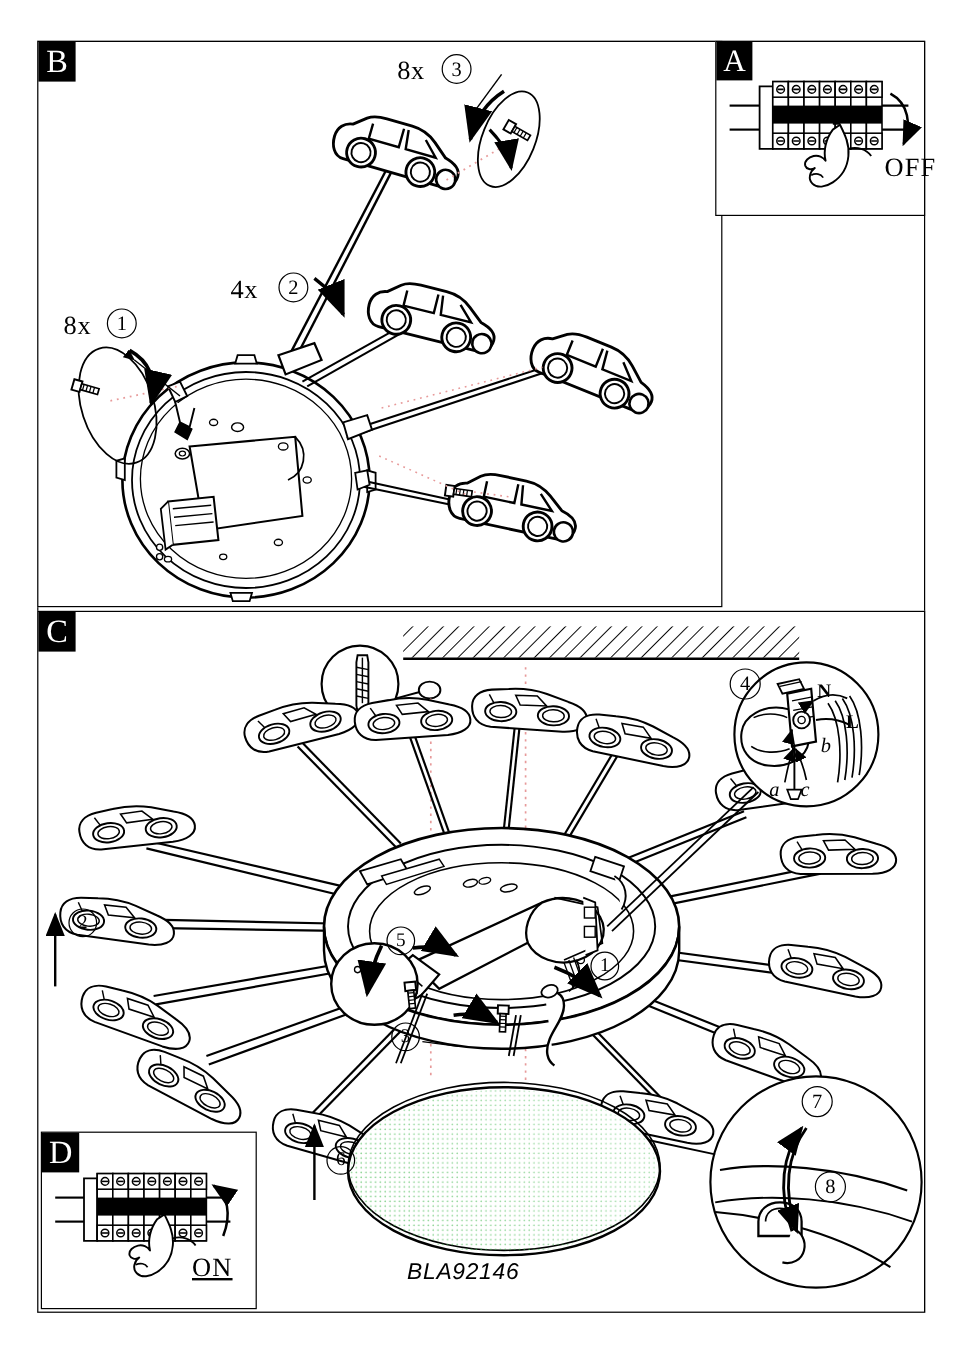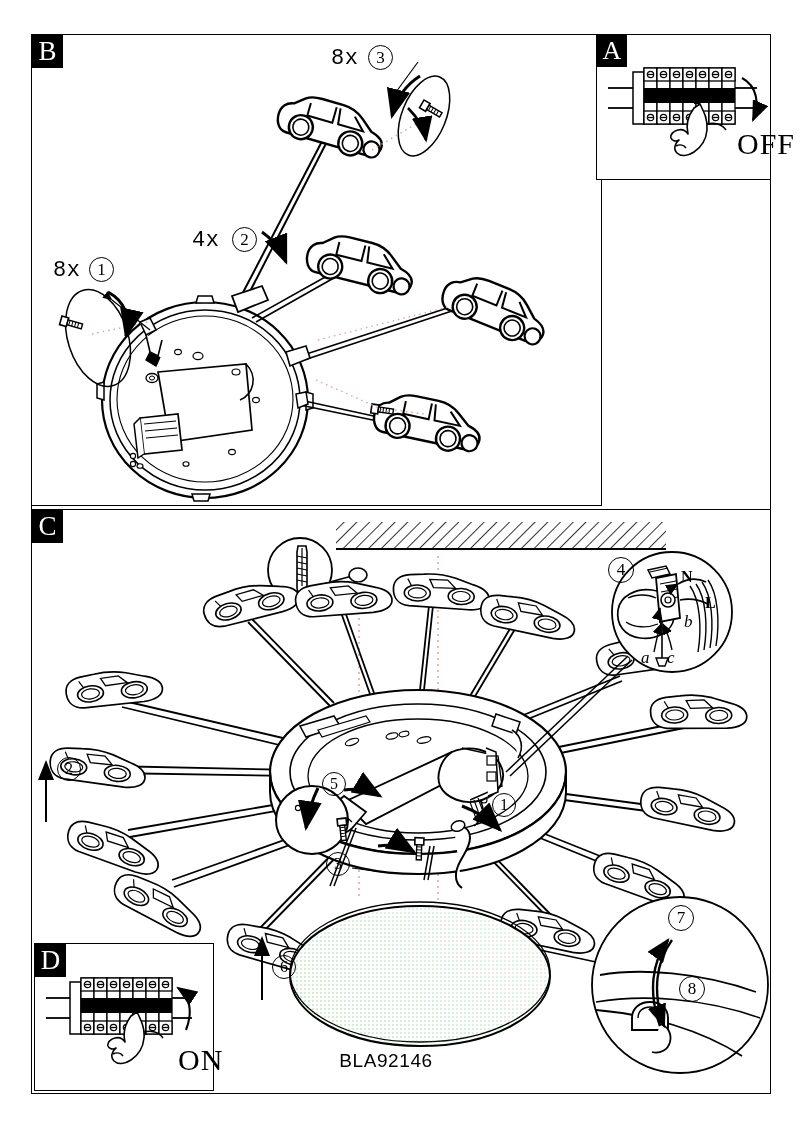--- a/index.html
+++ b/index.html
@@ -69,62 +69,63 @@
     left: 0; top: 0;
     width: 802px;
     height: 1134px;
     pointer-events: none;
   }
   .layer svg { display: block; }
 
   
   .callout {
     position: absolute;
-    font-family: Liberation Mono, monospace;
+    font-family: Liberation Serif, serif;
     white-space: nowrap;
     line-height: 1;
   }
   .qty-label { font-size: 22px; letter-spacing: .5px; }
 
   .circnum {
     position: absolute;
     border: 1.5px solid #000;
     border-radius: 50%;
     display: flex;
     align-items: center;
     justify-content: center;
     font-family: "Liberation Serif", serif;
     box-sizing: border-box;
     background: transparent;
   }
 
   .switch-word {
     position: absolute;
     font-family: "Liberation Serif", serif;
-    font-size: 30px;
+    font-size: 22px;
     letter-spacing: 1px;
   }
 
   .term-letter {
     position: absolute;
     font-family: "Liberation Serif", serif;
     font-size: 17px;
     font-style: italic;
   }
   .term-letter.cap { font-style: normal; font-weight: 700; font-size: 16px; }
 
   #product-code {
     position: absolute;
     left: 0;
     top: 1050px;
     width: 772px;
     text-align: center;
     font-family: "Liberation Sans", sans-serif;
     font-size: 19px;
     letter-spacing: .6px;
+    font-style: italic;
   }
 </style>
 </head>
 <body>
 
 <div id="page-frame"></div>
 
 <div class="panel" id="panel-b"></div>
 <div class="panel" id="panel-a"></div>
 <div class="panel" id="panel-c"></div>
@@ -646,21 +647,21 @@
 <div class="callout qty-label" style="left:331px; top:48px;">8x</div>
 <div class="circnum" style="left:368px; top:45px; width:25px; height:25px; font-size:17px;">3</div>
 
 <div class="callout qty-label" style="left:192px; top:230px;">4x</div>
 <div class="circnum" style="left:232px; top:227px; width:25px; height:25px; font-size:17px;">2</div>
 
 <div class="callout qty-label" style="left:53px; top:260px;">8x</div>
 <div class="circnum" style="left:89px; top:257px; width:25px; height:25px; font-size:17px;">1</div>
 
 <div class="switch-word" style="left:737px; top:127px;">OFF</div>
-<div class="switch-word" style="left:178px; top:1043px;">ON</div>
+<div class="switch-word" style="left:160px; top:1043px;text-decoration:underline;">ON</div>
 
 <div class="circnum" style="left:608px; top:557px; width:26px; height:26px; font-size:17px;">4</div>
 <div class="circnum" style="left:57px; top:757px; width:24px; height:24px; font-size:16px;">2</div>
 <div class="circnum" style="left:322px; top:772px; width:24px; height:24px; font-size:16px;">5</div>
 <div class="circnum" style="left:492px; top:793px; width:24px; height:24px; font-size:16px;">1</div>
 <div class="circnum" style="left:326px; top:852px; width:24px; height:24px; font-size:16px;">3</div>
 <div class="circnum" style="left:272px; top:955px; width:24px; height:24px; font-size:16px;">6</div>
 <div class="circnum" style="left:668px; top:905px; width:26px; height:26px; font-size:17px;">7</div>
 <div class="circnum" style="left:679px; top:976px; width:26px; height:26px; font-size:17px;">8</div>
 

